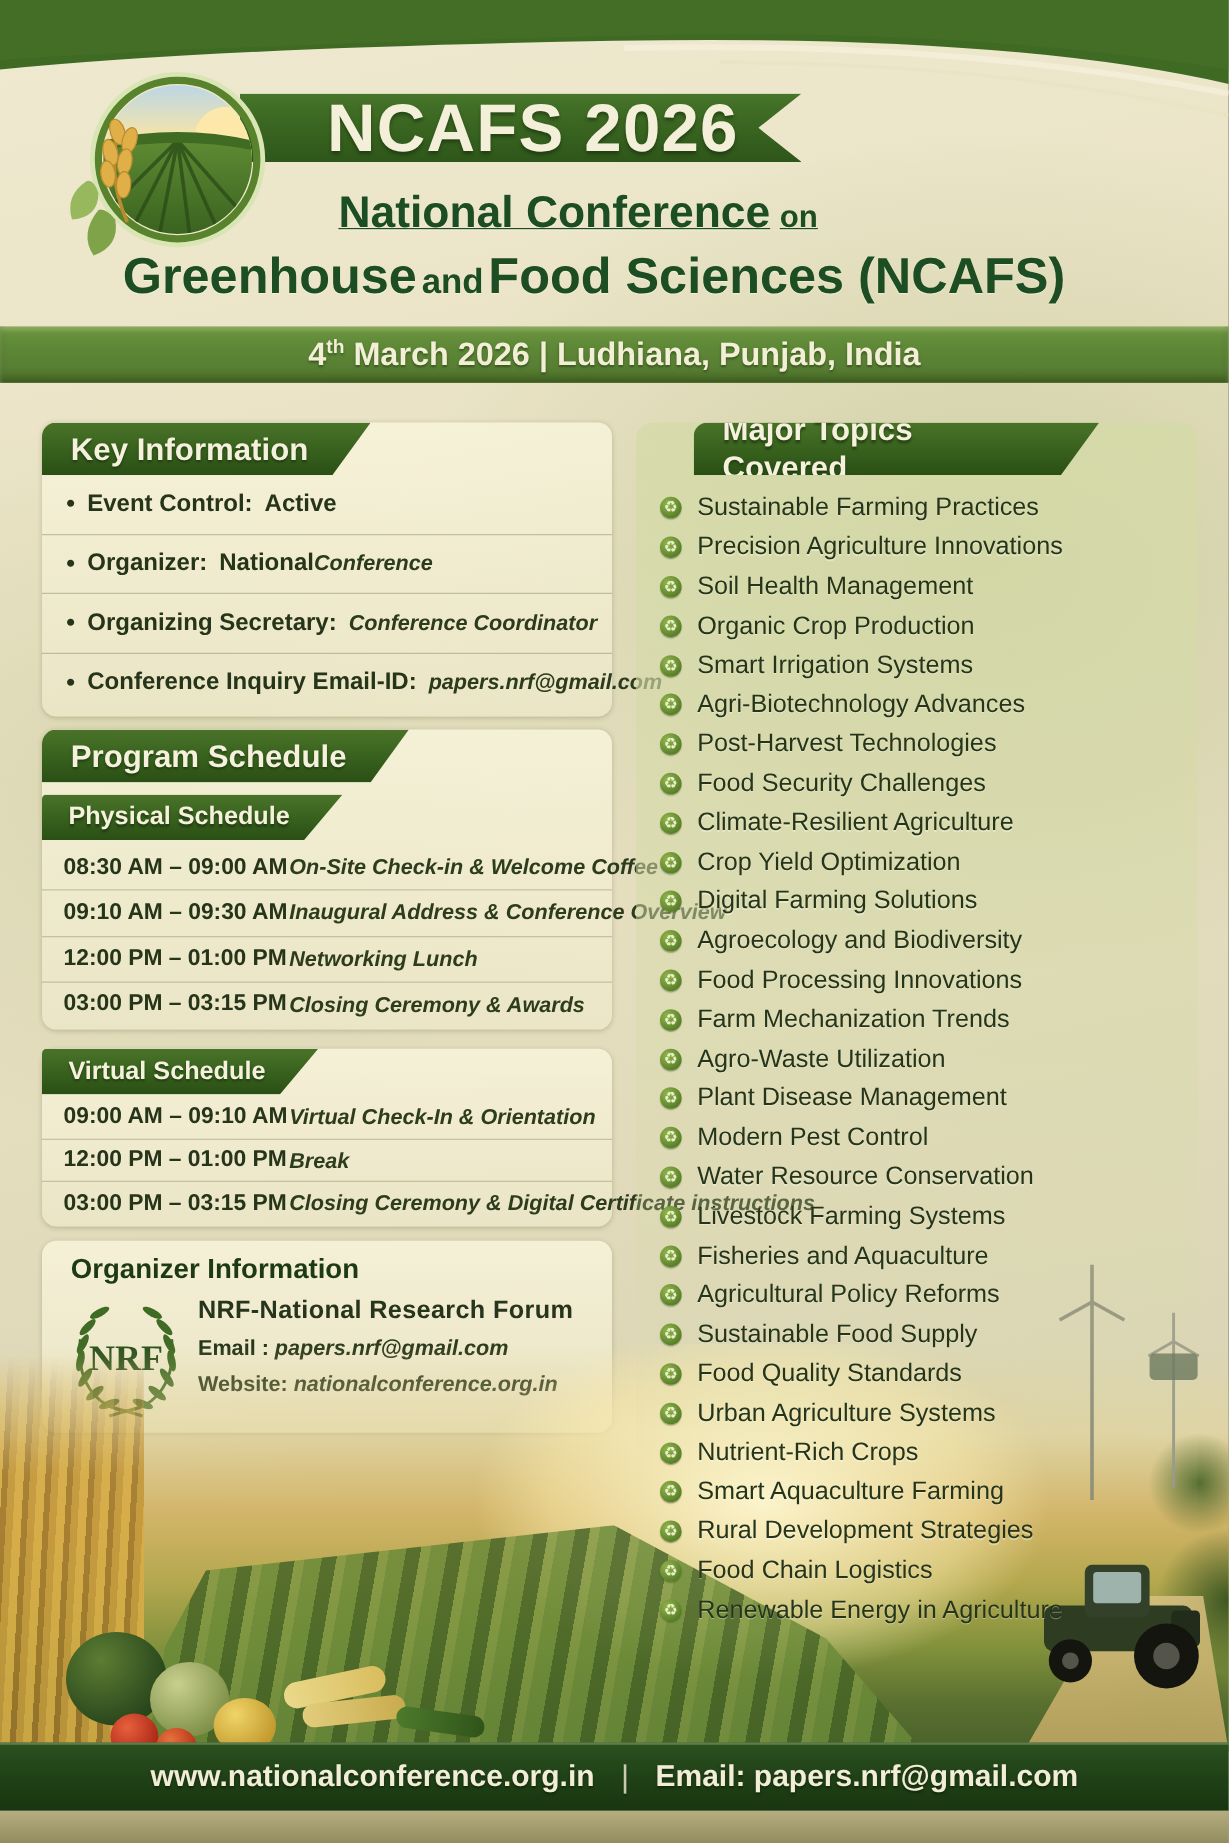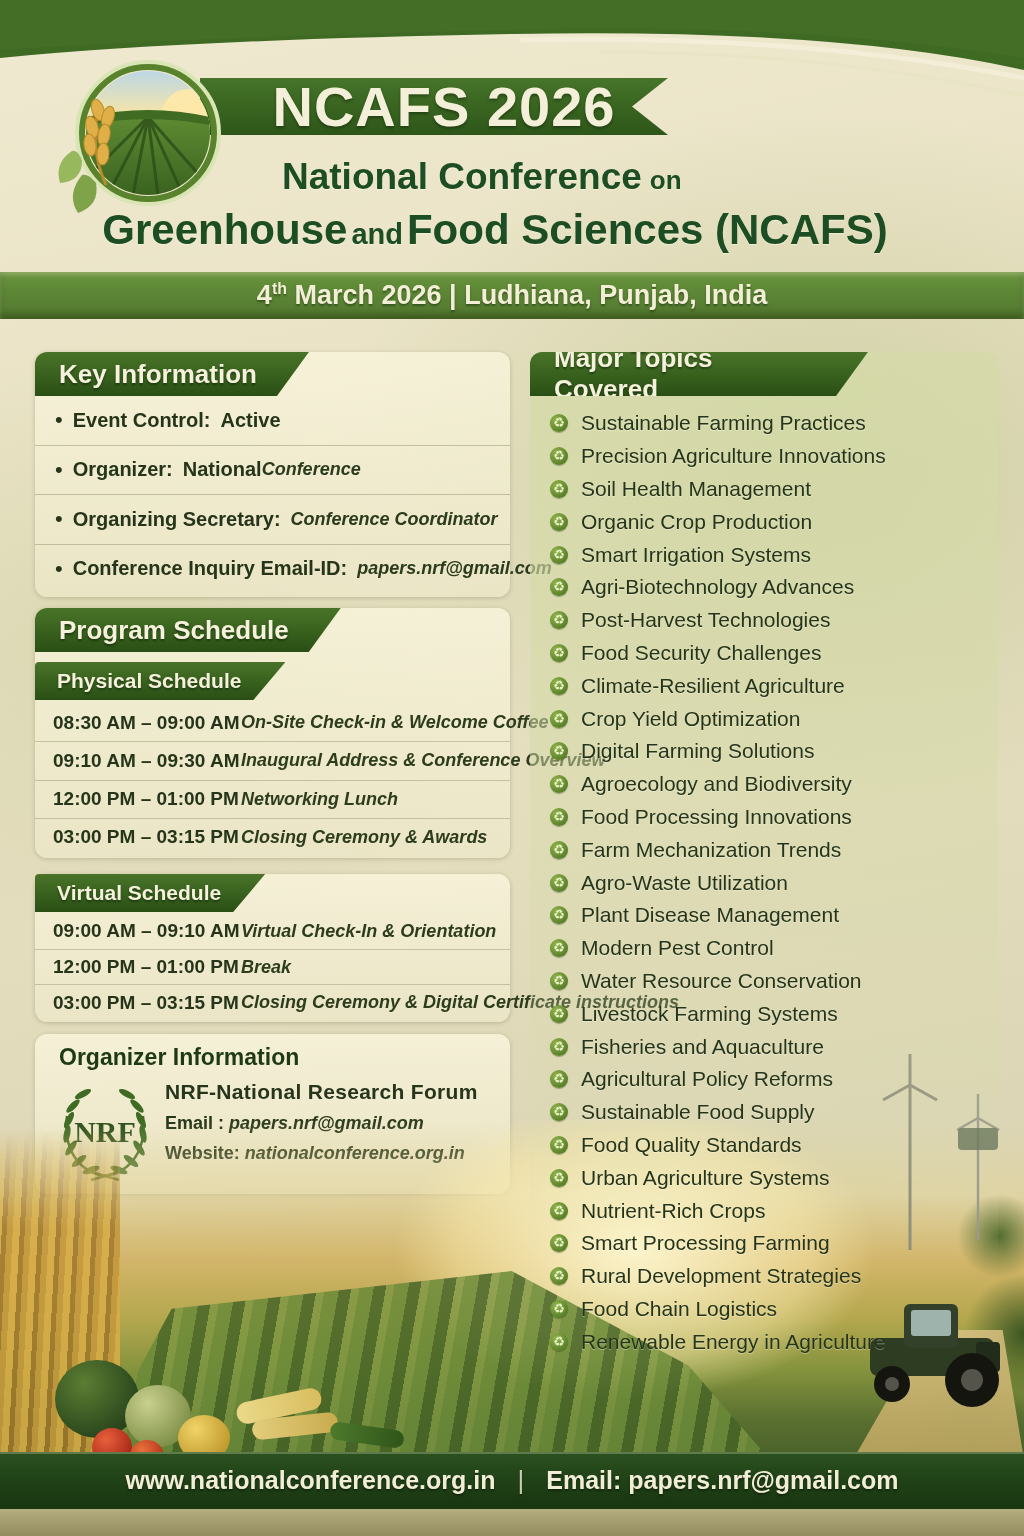--- a/index.html
+++ b/index.html
@@ -25,21 +25,21 @@
     background:linear-gradient(180deg,#47752a 0%, #3a6621 45%, #2e561a 100%);
     clip-path:polygon(0 0,100% 0,calc(100% - 36px) 50%,100% 100%,0 100%);
     display:flex; align-items:center; justify-content:center;
     box-shadow:0 2px 4px rgba(40,50,20,.4);
   }
   #ribbon span {
     color:#f4efd9; font-size:56px; font-weight:bold; letter-spacing:1px;
     padding-right:50px; padding-left:70px;
     text-shadow:0 2px 3px rgba(20,40,10,.55);
   }
-  #title-line1 { left:282px; top:156px; color:#1d4d22; font-weight:bold; white-space:nowrap; }
+  #title-line1 { left:282px; top:156px; color:#1d4d22; font-weight:bold; white-space:nowrap;text-decoration:underline; }
   #title-line1 .big { font-size:37px; }
   #title-line1 .small { font-size:26px; margin-left:8px; }
   #title-line2 { left:0; top:206px; width:990px; text-align:center; color:#1d4d22; font-weight:bold; white-space:nowrap; }
   #title-line2 .big { font-size:42px; }
   #title-line2 .small { font-size:29px; margin:0 4px; }
   #title-line1, #title-line2 { text-shadow:0 1px 1px rgba(255,255,240,.5); }
 
   #date-band {
     left:0; top:272px; width:1024px; height:47px;
     background:linear-gradient(180deg,#6d953f 0%, #5f8a37 30%, #587f33 70%, #4c7029 100%);
@@ -99,21 +99,21 @@
   .org-row { margin-top:9px; font-size:18px; color:#26351a; white-space:nowrap; }
   .org-row .lbl { font-weight:bold; }
   .org-row .val { font-style:italic; font-weight:600; color:#2c3a1d; }
 
   
   #topics {
     left:530px; top:352px; width:468px; height:1010px; border-radius:14px;
     background:linear-gradient(180deg, rgba(213,219,168,.80) 0%, rgba(213,219,168,.55) 35%, rgba(213,219,168,.25) 65%, rgba(213,219,168,0) 92%);
     box-shadow:none;
   }
-  #topics .banner.main { width:338px; }
+  #topics .banner.main { width:338px;margin-left:48px; }
   #topics ol { position:absolute; left:20px; top:55px; right:6px; list-style:none; }
   .topic { height:32.8px; display:flex; align-items:center; white-space:nowrap; }
   .t-bullet {
     width:18px; height:18px; flex:none; margin-right:13px; border-radius:50%;
     background:radial-gradient(circle at 35% 32%, #93b54d, #567d27 75%);
     color:#e7f0c6; font-size:13px; line-height:18px; text-align:center;
     box-shadow:0 1px 1px rgba(40,60,15,.4);
   }
   .t-label { color:#26351a; font-size:21px; font-weight:400; text-shadow:0 1px 0 rgba(255,255,245,.35); }
 
@@ -545,21 +545,21 @@
           <span class="t-label">Urban Agriculture Systems</span>
         </li>
 
         <li class="topic">
           <span class="t-bullet">♻</span>
           <span class="t-label">Nutrient-Rich Crops</span>
         </li>
 
         <li class="topic">
           <span class="t-bullet">♻</span>
-          <span class="t-label">Smart Processing Farming</span>
+          <span class="t-label">Smart Aquaculture Farming</span>
         </li>
 
         <li class="topic">
           <span class="t-bullet">♻</span>
           <span class="t-label">Rural Development Strategies</span>
         </li>
 
         <li class="topic">
           <span class="t-bullet">♻</span>
           <span class="t-label">Food Chain Logistics</span>

